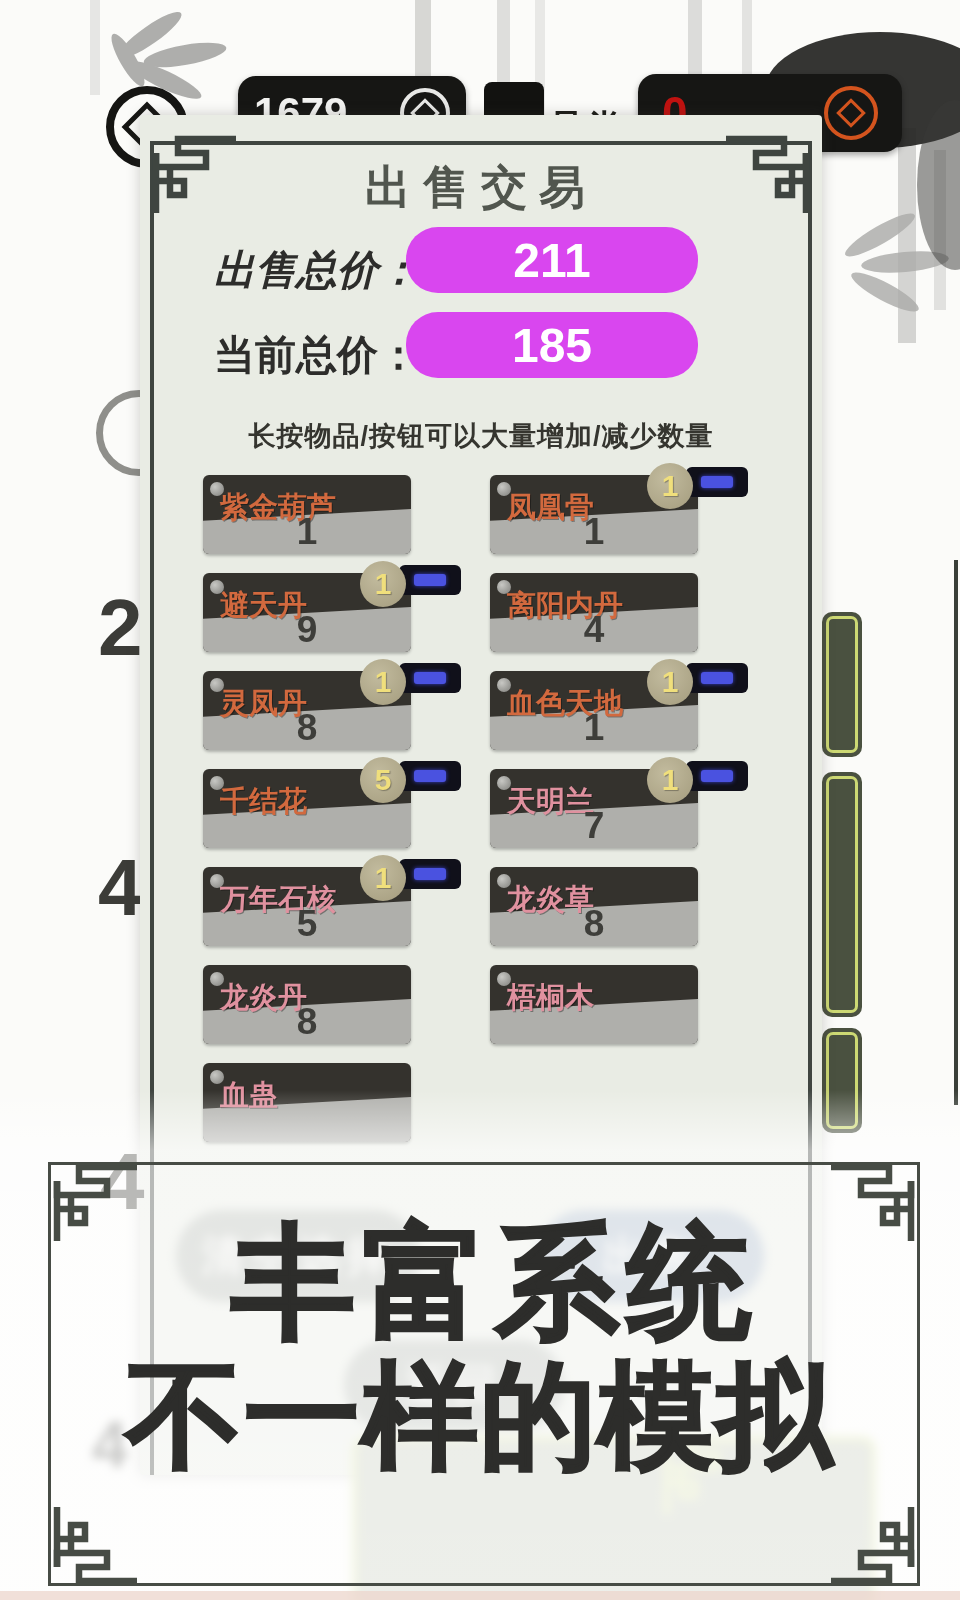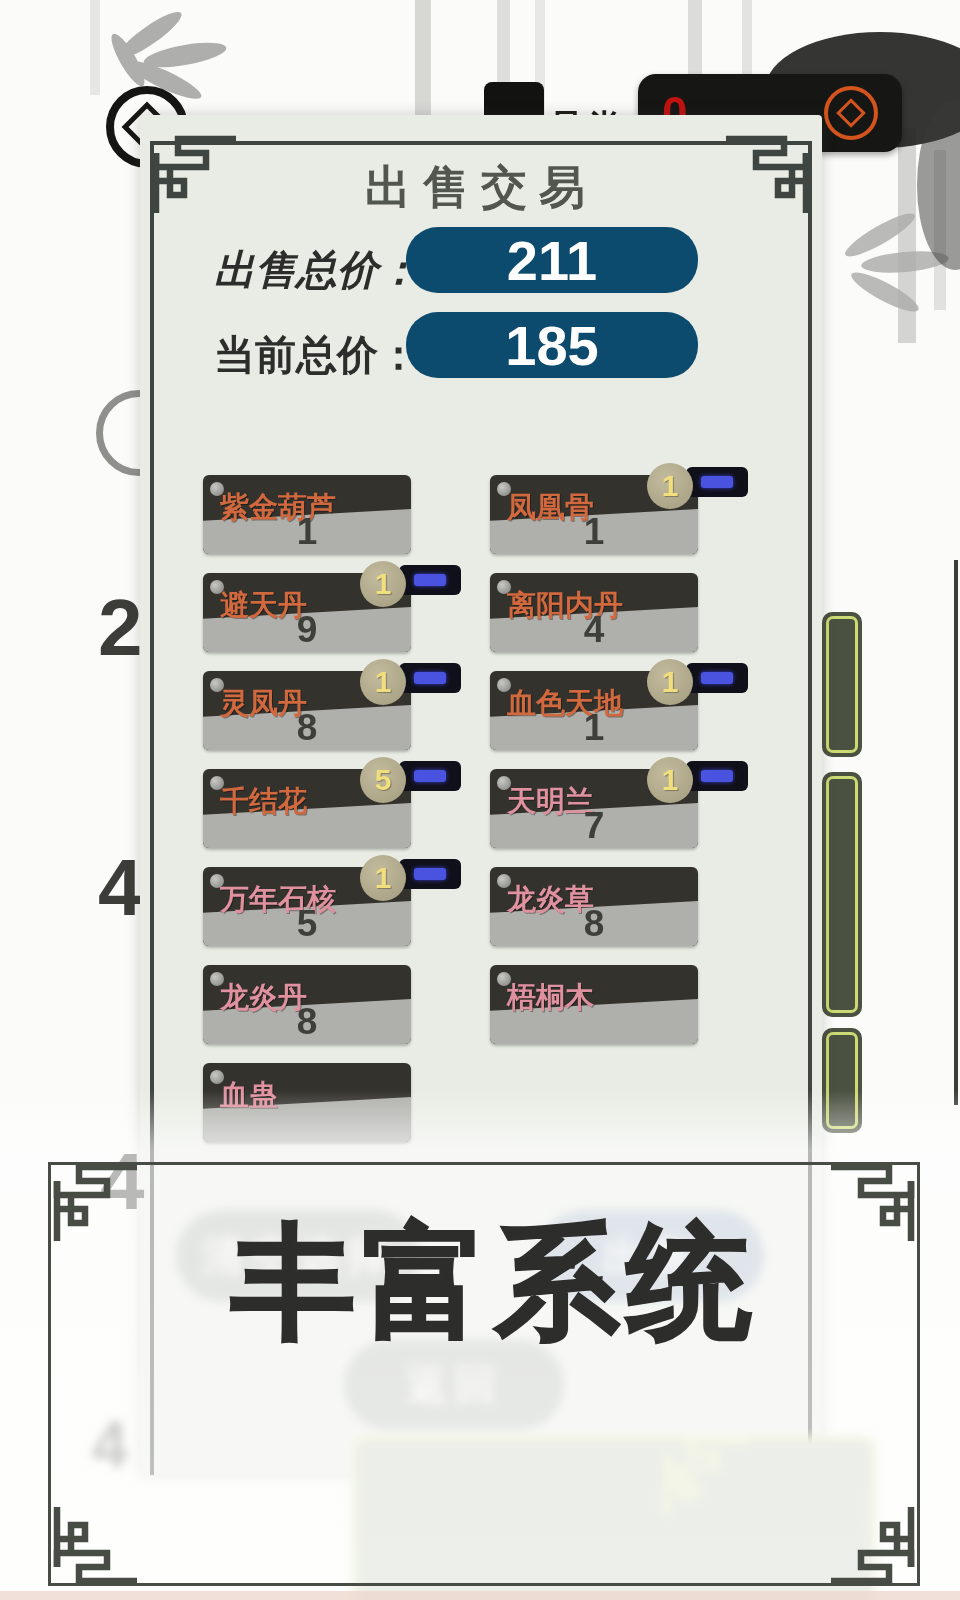--- a/index.html
+++ b/index.html
@@ -49,22 +49,22 @@
          border-radius:4px;z-index:3;box-shadow:0 0 14px rgba(60,60,55,.25);}
   .modal-frame{position:absolute;left:10px;right:10px;top:26px;bottom:0;
          border-top:4px solid #3f4540;border-left:4px solid #3f4540;border-right:4px solid #3f4540;}
   .fret{position:absolute;width:92px;height:84px;color:#3f4540;}
   .fret.tl{left:4px;top:14px;}
   .fret.tr{right:4px;top:14px;transform:scaleX(-1);}
   .m-title{position:absolute;left:0;right:0;top:42px;text-align:center;font-size:46px;font-weight:bold;
            color:#51564e;letter-spacing:12px;}
   .price-row-label{position:absolute;left:74px;font-size:41px;font-weight:bold;color:#2d2d2b;}
   .lbl1{top:128px;font-style:italic;}.lbl2{top:213px;}
-  .vpill{position:absolute;left:266px;width:292px;height:66px;border-radius:32px;background:#0c4a6e;
-         display:flex;align-items:center;justify-content:center;color:#fff;font-size:56px;font-weight:bold;}
+  .vpill{position:absolute;left:266px;width:292px;height:66px;border-radius:32px;background:#d946ef;
+         display:flex;align-items:center;justify-content:center;color:#fff;font-size:48px;font-weight:bold;}
   .vp1{top:112px;}.vp2{top:197px;}
   .m-hint{position:absolute;left:0;right:0;top:303px;text-align:center;font-size:27px;font-weight:bold;
           color:#35352f;letter-spacing:1px;}
 
   .items{position:absolute;left:63px;top:360px;display:grid;
          grid-template-columns:188px 188px;column-gap:99px;row-gap:19px;}
   .card{position:relative;width:208px;height:79px;background:#34322d;border-radius:6px;
         box-shadow:0 2px 3px rgba(0,0,0,.25);}
   .card::after{content:"";position:absolute;inset:0;border-radius:0 0 6px 6px;background:#afafab;
         clip-path:polygon(0 58%,34% 53%,100% 43%,100% 100%,0 100%);}
@@ -156,20 +156,24 @@
   <div class="bg-num n1">2</div>
   <div class="bg-num n2">4</div>
   <div class="bg-num n3">4</div>
   <div class="bg-vline"></div>
   <div class="sidebtn s1"></div>
   <div class="sidebtn s2"></div>
   <div class="sidebtn s3"></div>
 
   <div class="hud">
     <div class="coin-ring"></div>
+    <div class="pill pill-coins">
+      <span class="hud-amount">1679</span>
+      <span class="coin-glyph"></span>
+    </div>
     <div class="black-square"></div>
     <div class="bounty-label">悬赏</div>
     <div class="pill pill-bounty">
       <span class="hud-zero">0</span>
       <span class="coin-glyph orange"></span>
     </div>
   </div>
 
   <div class="modal">
     <div class="modal-frame"></div>
@@ -181,20 +185,21 @@
       </svg>
 
     <div class="m-title">出售交易</div>
 
     <div class="price-row-label lbl1">出售总价：</div>
     <div class="vpill vp1">211</div>
 
     <div class="price-row-label lbl2">当前总价：</div>
     <div class="vpill vp2">185</div>
 
+    <div class="m-hint">长按物品/按钮可以大量增加/减少数量</div>
 
     <div class="items" id="items-grid">
   <div class="card">
     <span class="rivet"></span>
     <span class="iname orange">紫金葫芦</span>
     <span class="icount">1</span>
 
   </div>
 
   <div class="card">
@@ -325,16 +330,17 @@
       </svg>
     <svg class="fret fbl">
         <use href="#fret"></use>
       </svg>
     <svg class="fret fbr">
         <use href="#fret"></use>
       </svg>
   </div>
   <div class="slogan">
     <div class="l1">丰富系统</div>
+    <div class="l2">不一样的模拟</div>
   </div>
   <div class="bottom-strip"></div>
 
 </div>
 
 </body></html>

